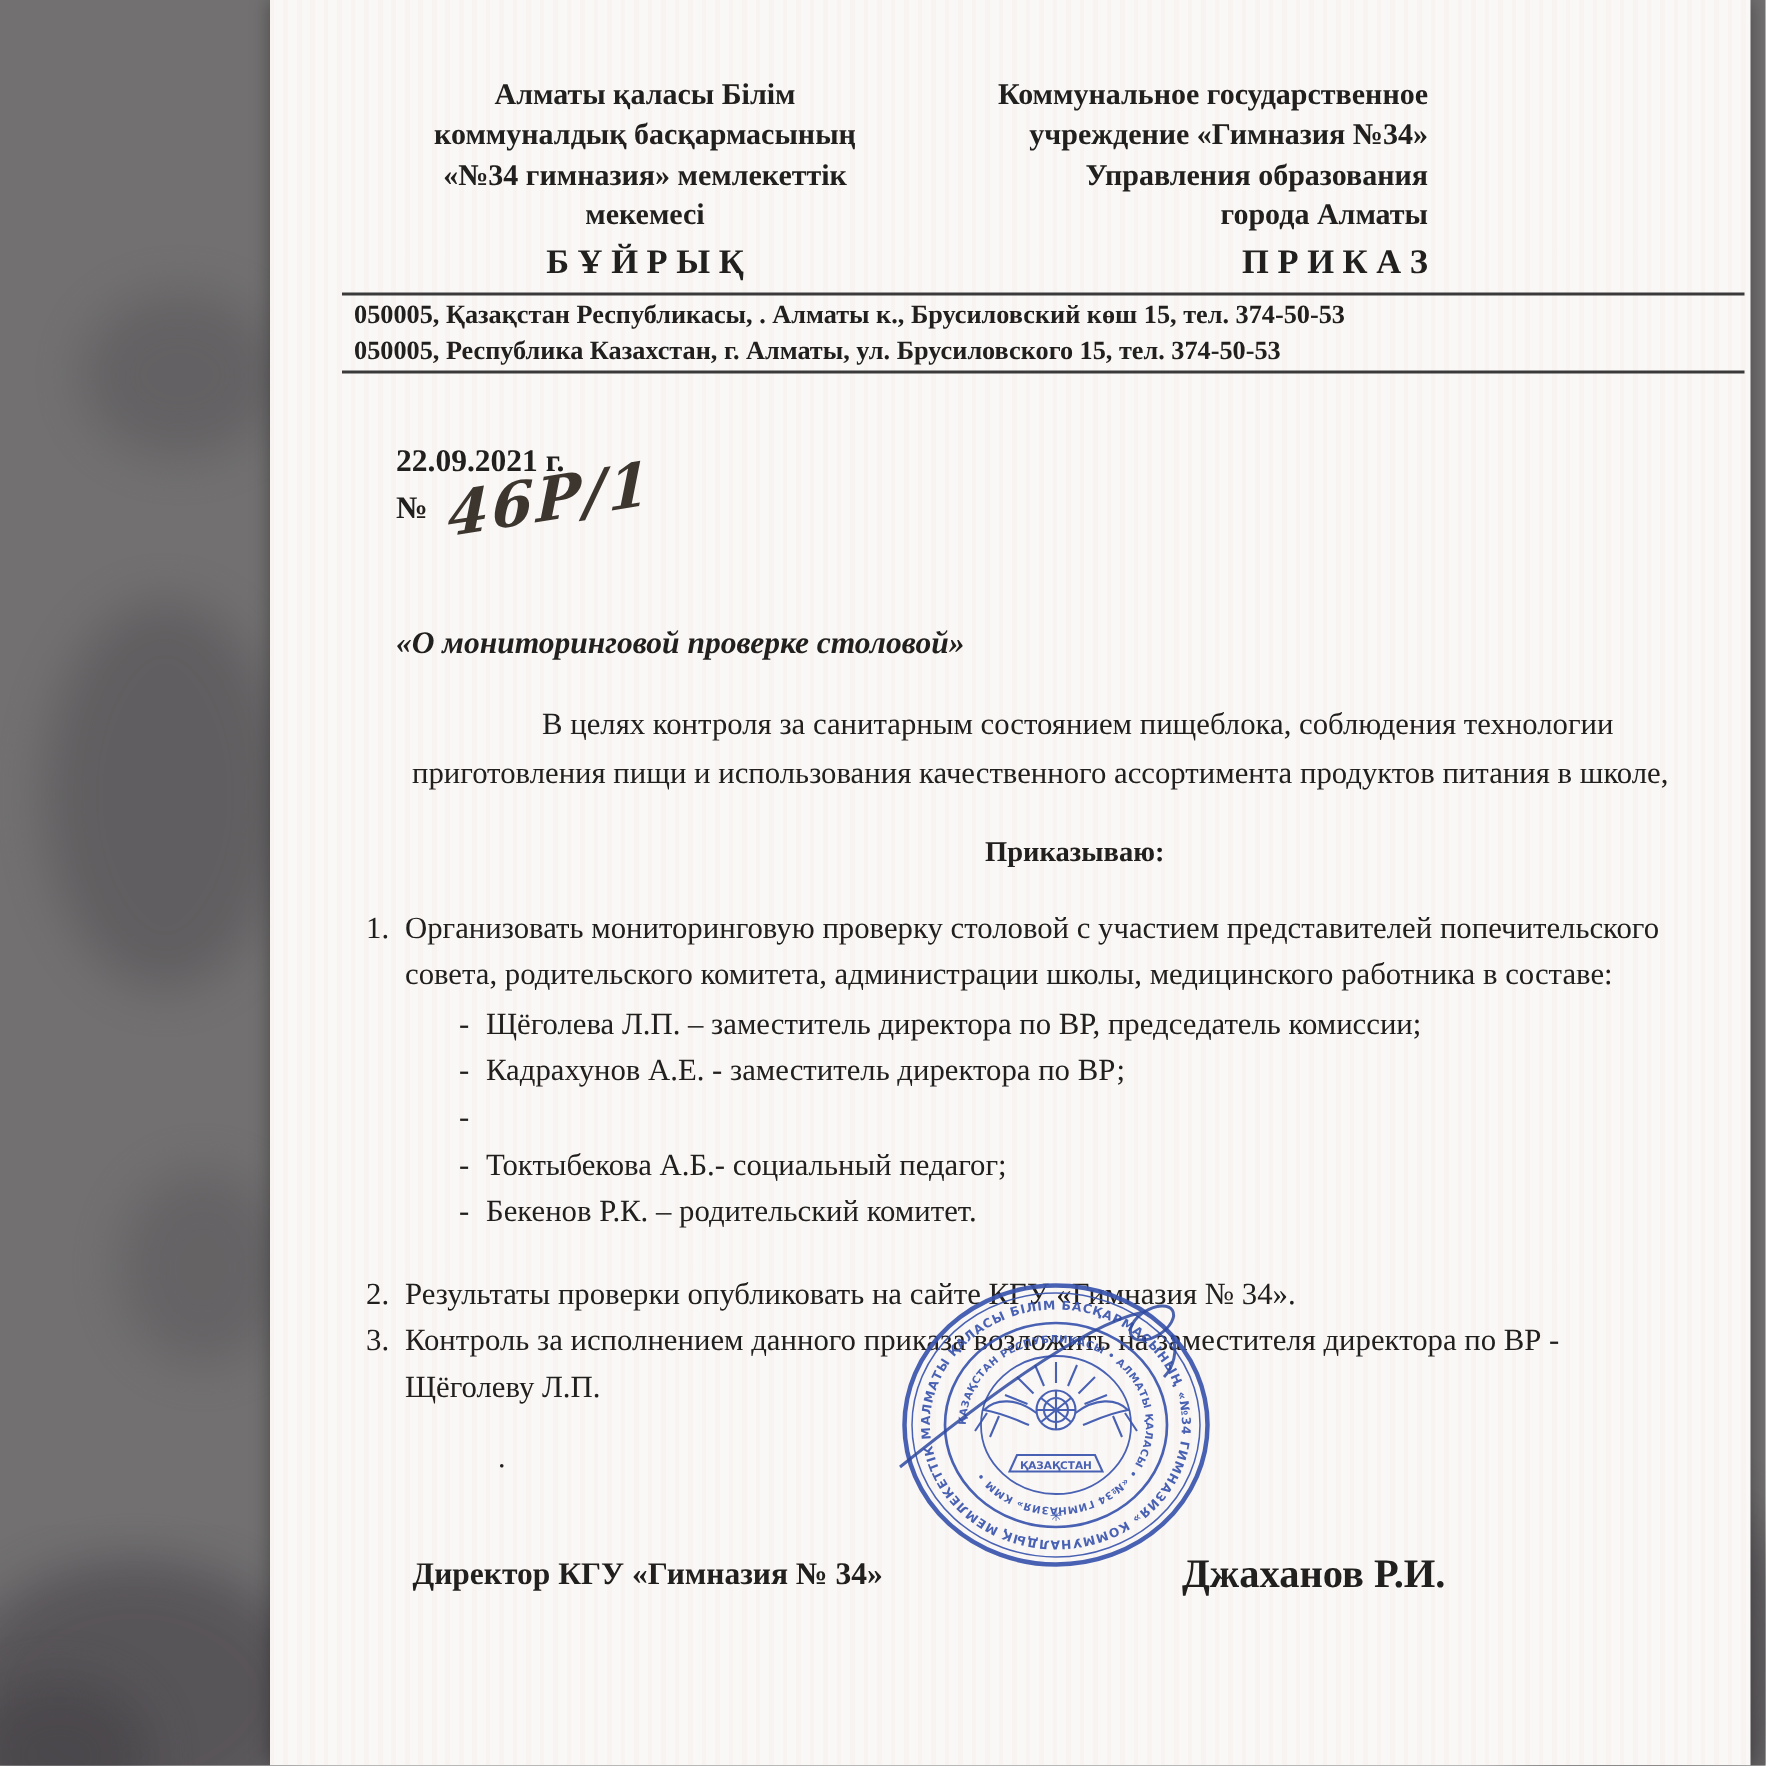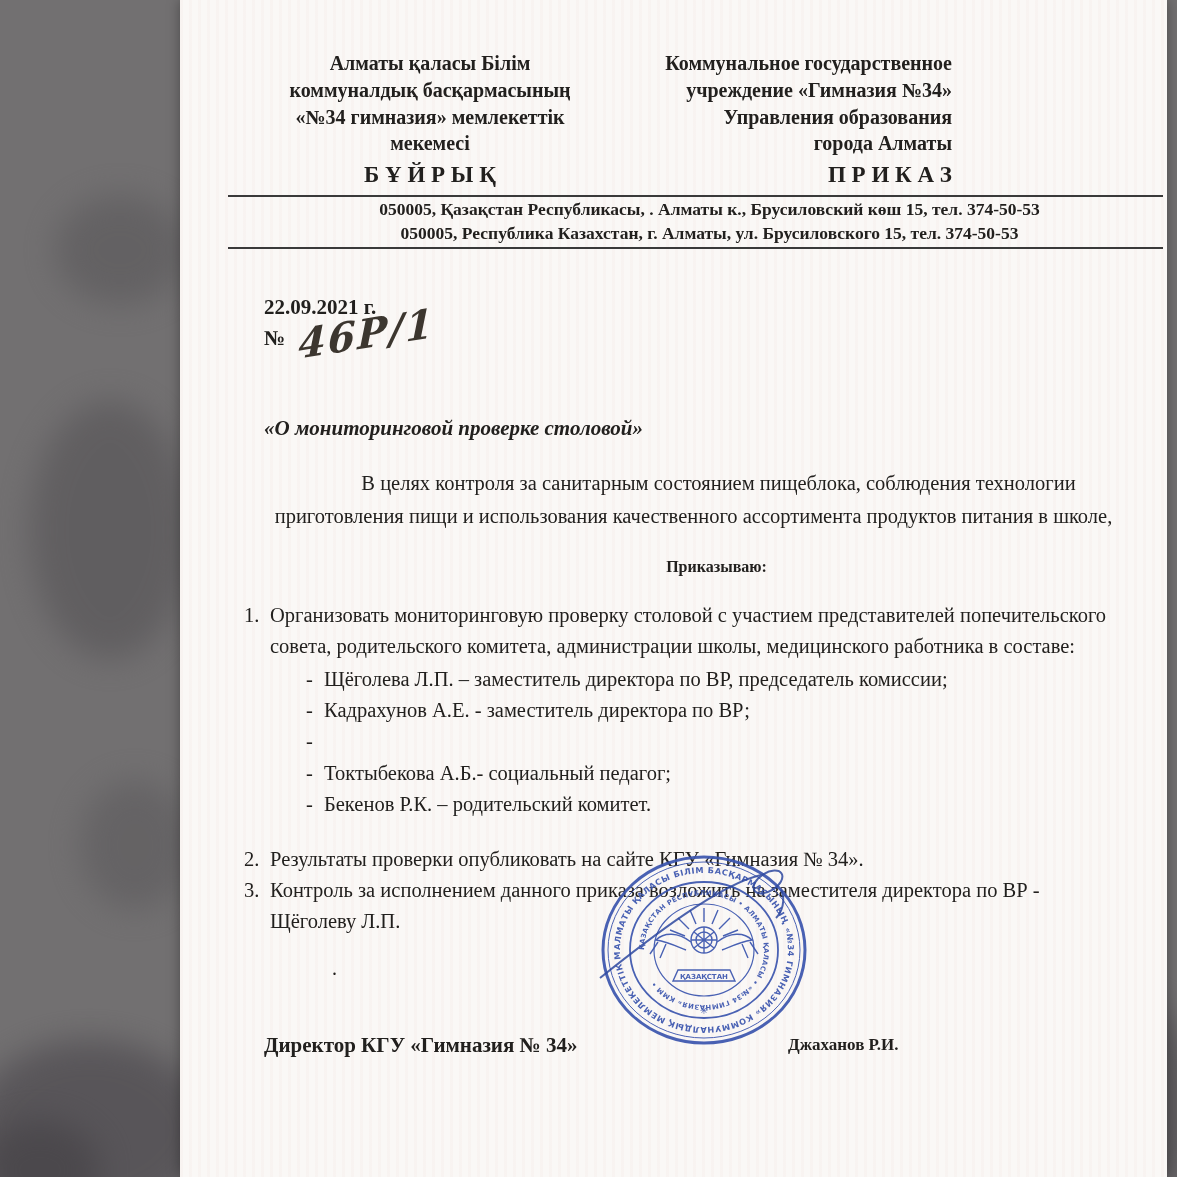--- a/index.html
+++ b/index.html
@@ -28,57 +28,57 @@
     color:#22201e;
   }
 
   
   .hdr{display:flex;padding:50px 44px 0 104px;gap:52px;text-align:center;}
   .hcol{font-weight:bold;font-size:20px;line-height:1.34;}
   .hcol.left{width:292px;}
   .hcol.right{width:324px;text-align:right;}
   .doc-type{font-size:23px;font-weight:bold;margin-top:3px;}
   .rule{border:none;border-top:2px solid #3a3a3a;margin:4px 4px 0 48px;}
-  .addr{ text-align:center;font-size:17.5px;font-weight:600;line-height:1.18;
-    padding:2px 4px 1px 76px;}
+  .addr{ text-align:left;font-size:17.5px;font-weight:600;line-height:1.18;
+    padding:2px 4px 1px 56px;}
   .rule2{border:none;border-top:2px solid #3a3a3a;margin:3px 4px 0 48px;}
 
   
   .dateblock{margin:46px 0 0 84px;}
   .date{font-weight:bold;font-size:21px;}
   .numline{display:flex;align-items:flex-start;height:56px;}
   .numsign{font-weight:bold;font-size:21px;margin-top:6px;}
   .handnum{
     font-family:"DejaVu Serif",serif;font-style:italic;font-weight:bold;
     font-size:40px;color:#3c362f;margin-left:14px;
     transform:rotate(-9deg) skewX(-10deg);transform-origin:left top;
     letter-spacing:2px;
   }
 
   .subject{margin:40px 0 0 84px;font-weight:bold;font-style:italic;font-size:21px;}
 
   .preamble{margin:26px 44px 0 84px;font-size:20.5px;line-height:1.58;text-indent:50px;text-align:center;}
 
-  .directive{margin-top:26px;padding-left:86px;text-align:center;font-weight:bold;font-size:16px;}
+  .directive{margin-top:26px;padding-left:86px;text-align:center;font-weight:bold;font-size:19px;}
 
   
   .olist{margin:24px 40px 0 64px;font-size:20.5px;line-height:1.5;}
   .oitem{display:flex;}
   .onum{width:26px;flex:none;}
   .otext{flex:1;}
   .sublist{margin:2px 0 24px 36px;}
   .subitem{display:flex;line-height:1.53;}
   .smark{width:18px;flex:none;}
 
   .stray-dot{margin:26px 0 0 152px;font-size:20px;line-height:10px;}
 
   
-  .sigrow{position:relative;margin-top:60px;display:flex;align-items:center;}
+  .sigrow{position:relative;margin-top:60px;display:flex;align-items:center;padding-left:11px;}
   .sigleft{margin-left:84px;font-weight:bold;font-size:21px;}
-  .sigright{position:absolute;left:608px;font-weight:bold;font-size:17px;}
+  .sigright{position:absolute;left:608px;font-weight:bold;font-size:27px;}
 
   .stamp{position:absolute;left:418px;top:852px;width:212px;height:196px;}
   .stamp svg{display:block;}
 </style>
 </head>
 <body>
 
 <div class="blob b1"></div>
 <div class="blob b2"></div>
 <div class="blob b3"></div>

